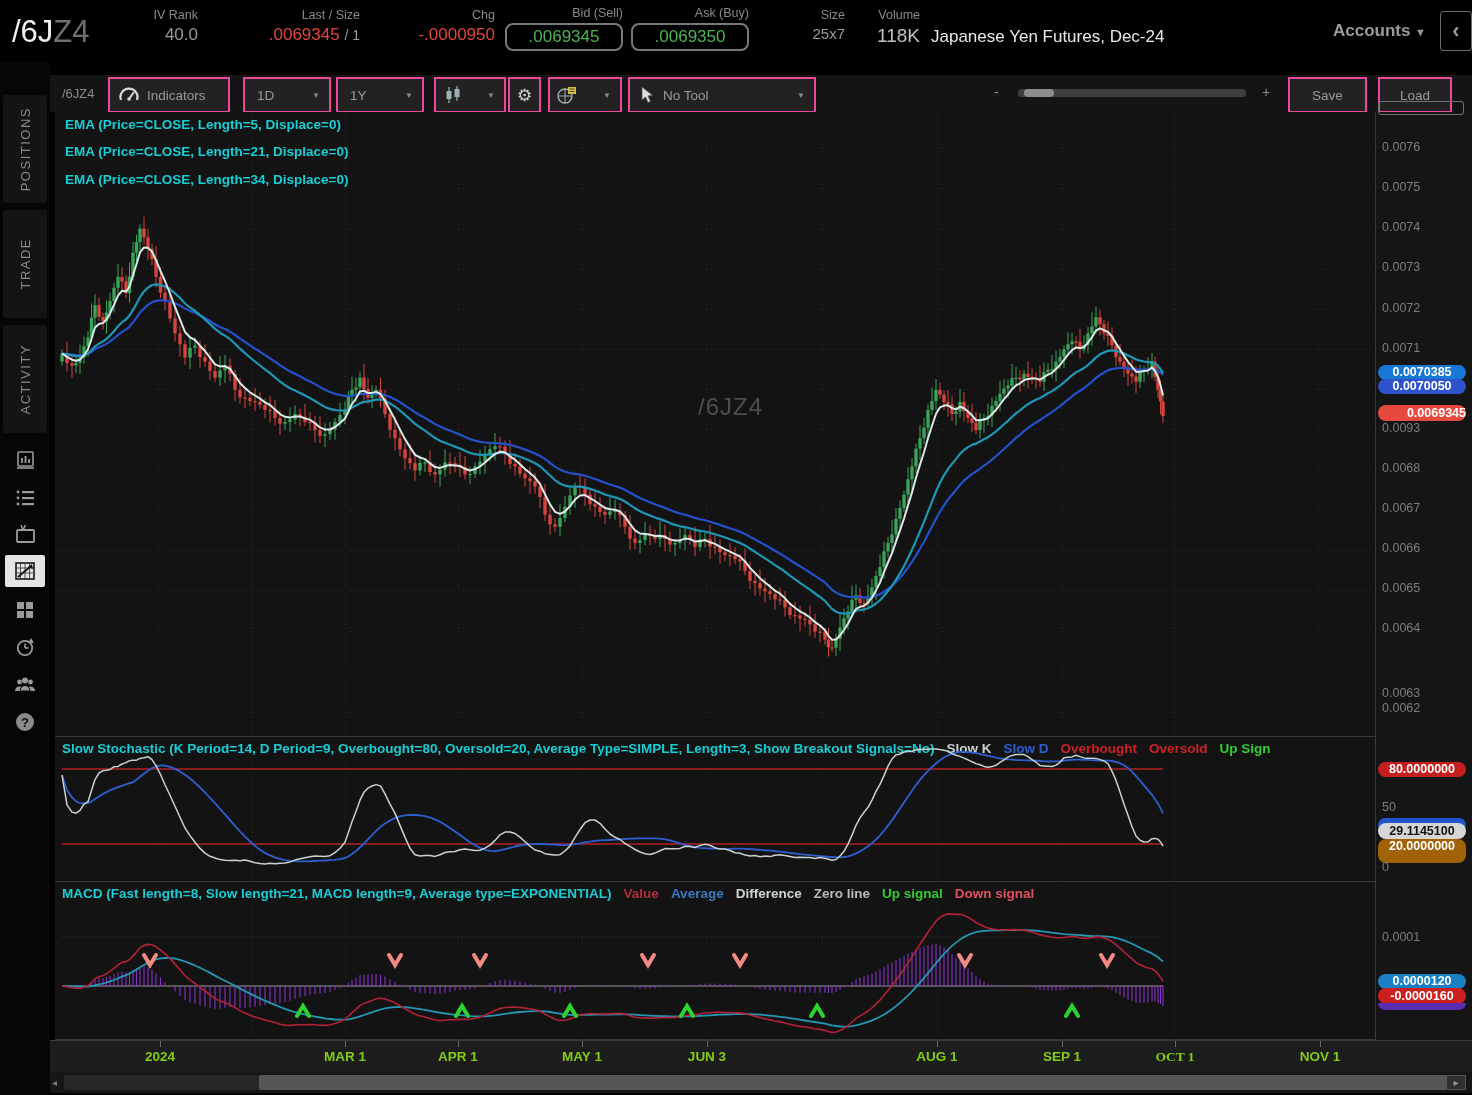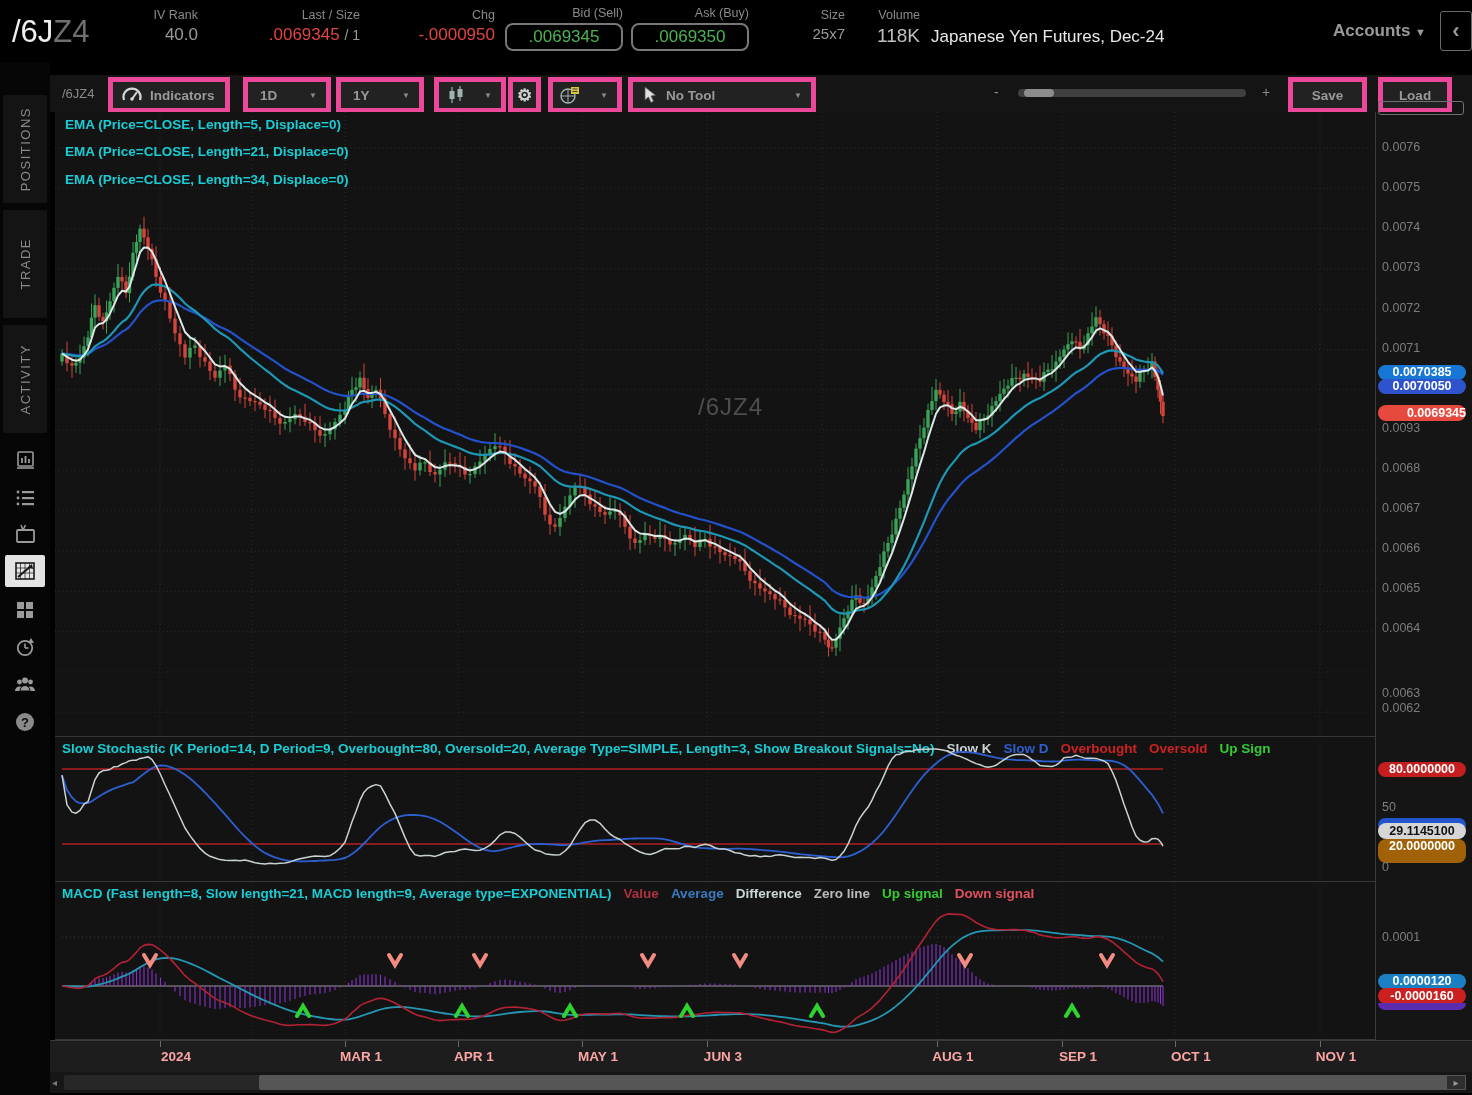--- a/index.html
+++ b/index.html
@@ -19,22 +19,22 @@
     font-size:22px;font-weight:700;display:flex;align-items:center;justify-content:center;}
   
   #sidebar{position:absolute;left:0;top:62px;width:50px;height:1033px;background:#060606;}
   .vtab{position:absolute;left:3px;width:44px;background:#141414;border-radius:2px;
     display:flex;align-items:center;justify-content:center;}
   .vtab span{writing-mode:vertical-rl;transform:rotate(180deg);color:#8a8a8a;font-size:13px;letter-spacing:1.5px;}
   .side-icon{position:absolute;left:5px;width:40px;height:32px;display:flex;align-items:center;justify-content:center;}
   .side-icon.active{background:#e4e4e4;border-radius:2px;}
   
   #toolbar{position:absolute;left:50px;top:75px;width:1422px;height:37px;background:#141414;}
-  .tb-btn{position:absolute;top:2px;height:36px;background:#222;border:5px solid #ec4899;
-    box-sizing:border-box;color:#9a9a9a;font-size:13.5px;display:flex;align-items:center;font-weight:bold;}
+  .tb-btn{position:absolute;top:2px;height:36px;background:#222;border:2px solid #ec4899;
+    box-sizing:border-box;color:#9a9a9a;font-size:13.5px;display:flex;align-items:center;}
   .tb-chev{font-size:8px;color:#8a8a8a;margin-left:auto;margin-right:9px;}
   .tb-label{color:#8a8a8a;font-size:13px;}
   #zoom-track{position:absolute;top:14px;height:8px;background:#3f3f3f;border-radius:4px;}
   #zoom-thumb{position:absolute;top:0;height:8px;width:30px;background:#8d8d8d;border-radius:4px;}
   
   #main-chart{position:absolute;left:55px;top:112px;width:1320px;height:625px;background:#131313;text-align:right;}
   .ema-label{position:absolute;left:10px;color:#19cdd4;font-size:13.5px;font-weight:700;white-space:nowrap;}
   #watermark{position:absolute;left:643px;top:281px;color:#545454;font-size:24px;letter-spacing:1px;opacity:.9;}
   #stoch-panel{position:absolute;left:55px;top:737px;width:1320px;height:144px;background:#131313;overflow:hidden;}
   #macd-panel{position:absolute;left:55px;top:882px;width:1320px;height:157px;background:#131313;overflow:hidden;}
@@ -46,21 +46,21 @@
   .sep-v{position:absolute;left:1375px;top:112px;width:1px;height:928px;background:#3a3a3a;}
   
   #axis-bg{position:absolute;left:1376px;top:112px;width:96px;height:928px;background:#151515;}
   #axis-layer{position:absolute;left:1375px;top:0;width:97px;height:1095px;}
   .tick-label{position:absolute;left:7px;color:#7d7d7d;font-size:12.5px;}
   .badge{position:absolute;left:3px;width:88px;border-radius:8px;color:#fff;font-size:12.5px;font-weight:700;
      text-align:center;box-sizing:border-box;}
   #axis-slider{position:absolute;left:3px;top:101px;width:84px;height:12px;border:1px solid #6f6f6f;border-radius:3px;}
   
   #time-axis{position:absolute;left:50px;top:1040px;width:1422px;height:32px;background:#1d1d1d;border-top:1px solid #3a3a3a;box-sizing:border-box;}
-  .time-label{position:absolute;top:8px;transform:translateX(-50%);color:#fca5a5;font-size:13.5px;font-weight:700;white-space:nowrap;margin-left:16px;}
+  .time-label{position:absolute;top:8px;transform:translateX(-50%);color:#84cc16;font-size:13.5px;font-weight:700;white-space:nowrap;}
   .time-tick{position:absolute;top:0;width:1px;height:6px;background:#6a6a6a;}
   #scrollbar{position:absolute;left:50px;top:1072px;width:1422px;height:21px;background:#161616;}
   #sb-track{position:absolute;left:14px;top:3px;width:1378px;height:15px;background:#272727;border-radius:2px;}
   #sb-thumb{position:absolute;left:195px;top:0px;width:1190px;height:15px;background:#565656;border-radius:2px;}
   #sb-right{position:absolute;left:1396px;top:3px;width:20px;height:15px;background:#2e2e2e;border:1px solid #565656;
      box-sizing:border-box;color:#9a9a9a;font-size:10px;display:flex;align-items:center;justify-content:center;}
   #sb-left{position:absolute;left:2px;top:3px;color:#777;font-size:10px;line-height:15px;}
 </style>
 </head>
 <body>
@@ -1136,21 +1136,21 @@
       <div class="time-label" style="left: 408px;">APR 1</div>
       <div class="time-tick" style="left: 532px;"></div>
       <div class="time-label" style="left: 532px;">MAY 1</div>
       <div class="time-tick" style="left: 657px;"></div>
       <div class="time-label" style="left: 657px;">JUN 3</div>
       <div class="time-tick" style="left: 887px;"></div>
       <div class="time-label" style="left: 887px;">AUG 1</div>
       <div class="time-tick" style="left: 1012px;"></div>
       <div class="time-label" style="left: 1012px;">SEP 1</div>
       <div class="time-tick" style="left: 1125px;"></div>
-      <div class="time-label" style="left: 1125px;">OCT 1</div>
+      <div class="time-label" style="left: 1125px; font-family: Liberation Serif, serif;">OCT 1</div>
       <div class="time-tick" style="left: 1270px;"></div>
       <div class="time-label" style="left: 1270px;">NOV 1</div>
     </div>
 
   <div id="scrollbar">
     <div id="sb-left">◂</div>
     <div id="sb-track">
       <div id="sb-thumb"></div>
     </div>
     <div id="sb-right">▸</div>

